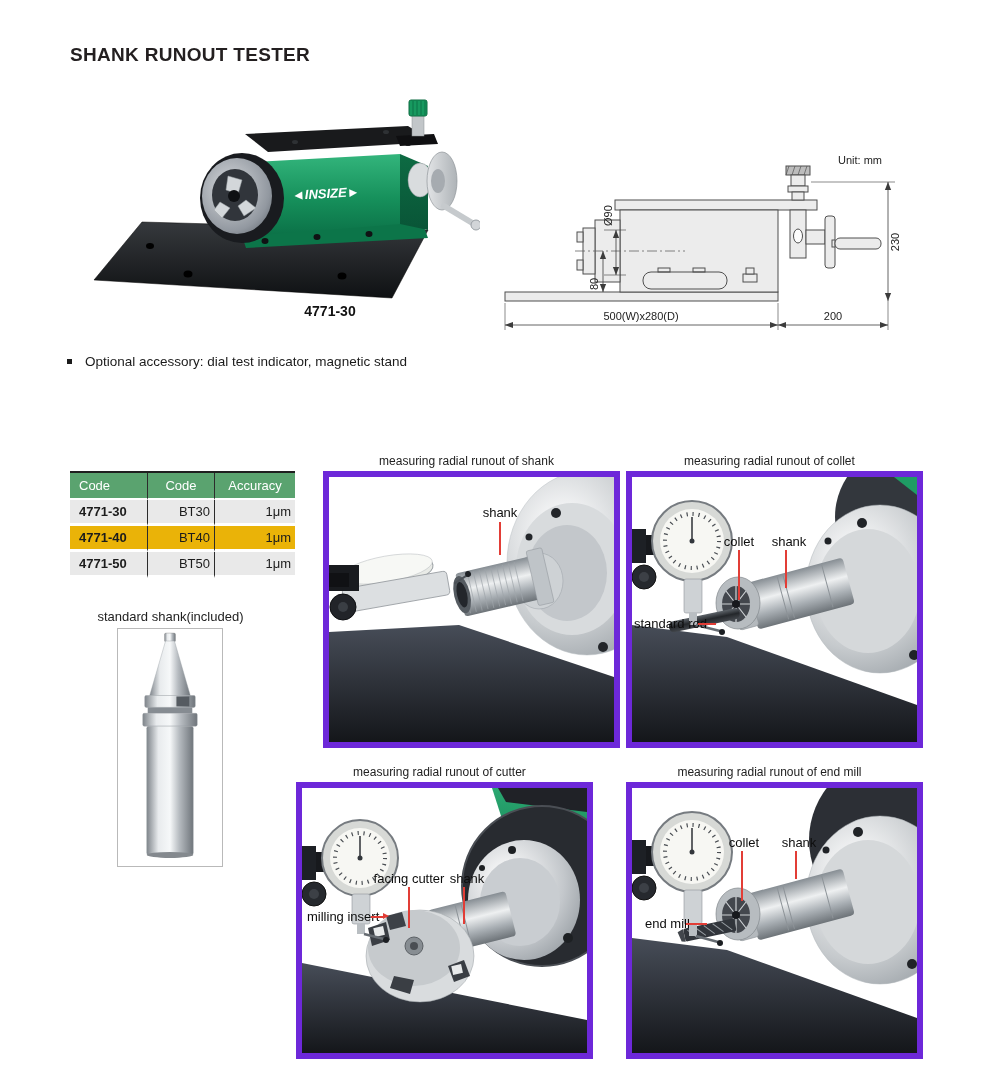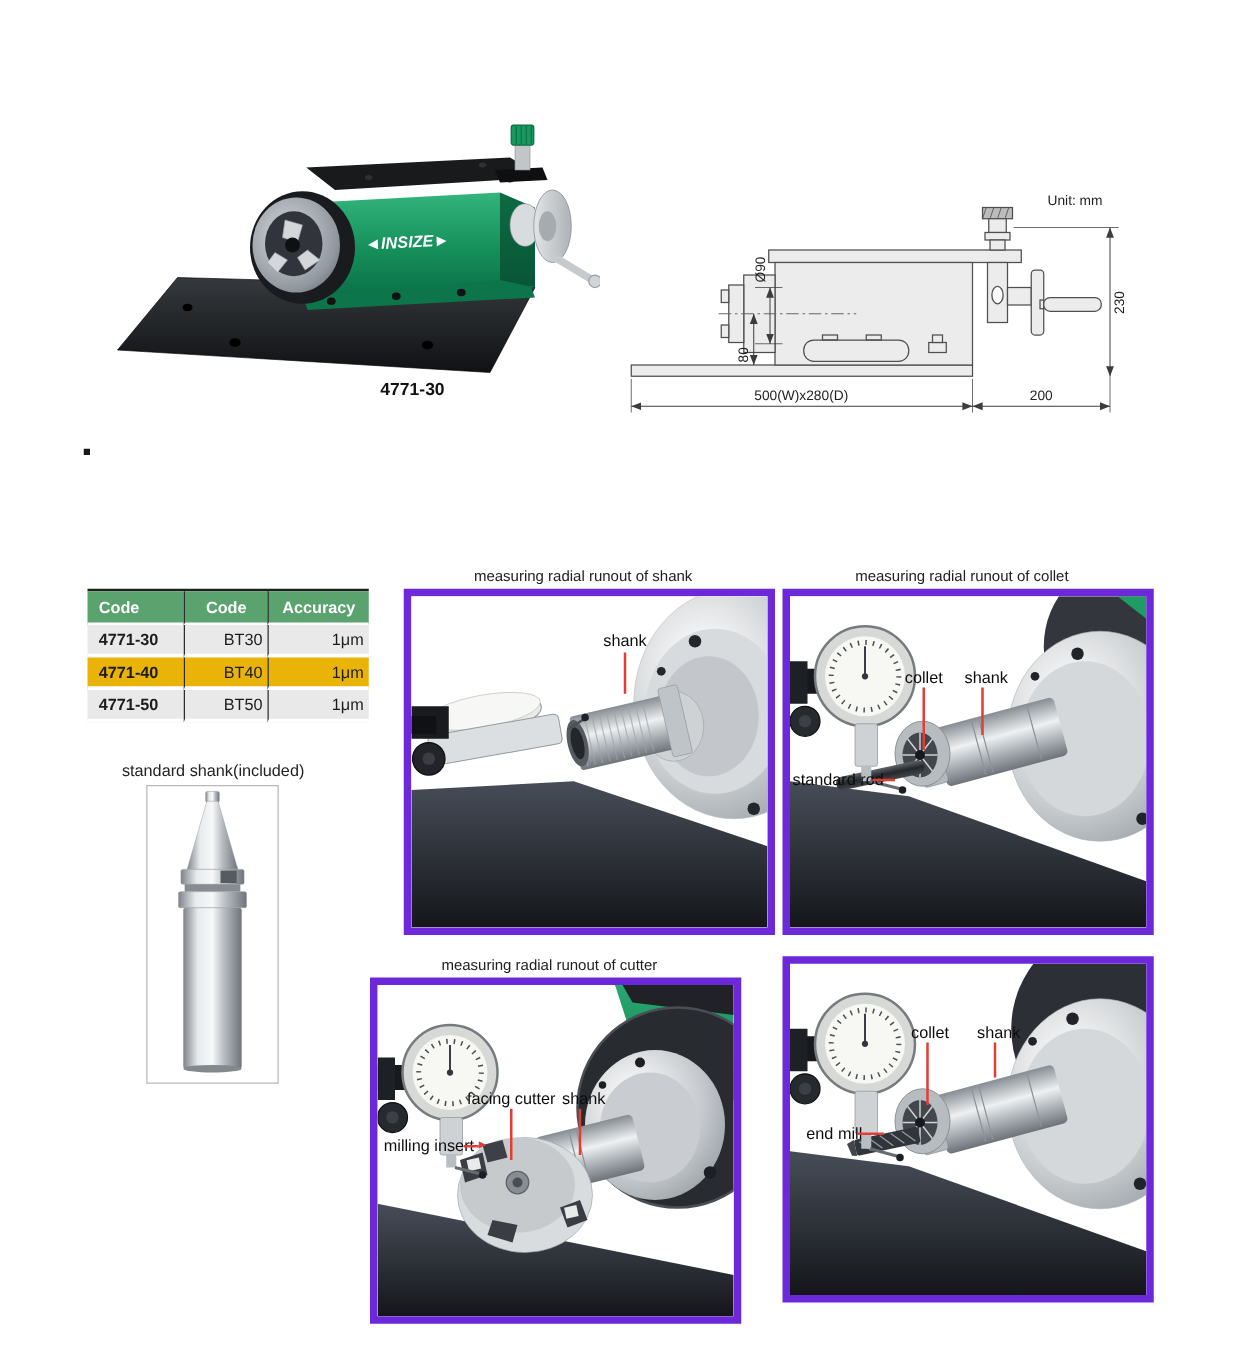--- a/index.html
+++ b/index.html
@@ -9,21 +9,21 @@
   
   .title{left:70px;top:44px;font-size:19px;font-weight:bold;letter-spacing:.3px;color:#231f20;}
   
   .pcode{left:240px;top:303px;width:180px;text-align:center;font-size:14px;font-weight:bold;color:#111;}
   
   .features{left:64px;top:352px;margin:0;padding:0;}
   .features li{list-style:none;position:relative;padding-left:21px;font-size:13.5px;line-height:19px;color:#1b1b1b;}
   .bullet-sq{position:absolute;left:3px;top:7px;width:5px;height:5px;background:#1b1b1b;display:block;}
   
   .spec{left:70px;top:471px;border-collapse:separate;border-spacing:0;border-top:2.5px solid #1f1f1f;}
-  .spec th{background:#5aa36f;color:#fff;font-size:13px;font-weight:bold;height:21px;padding:2px 4px;border-bottom:2px solid #fff;}
+  .spec th{background:#5aa36f;color:#fff;font-size:13px;font-weight:normal;height:21px;padding:2px 4px;border-bottom:2px solid #fff;}
   .spec th.c0{width:64px;text-align:left;padding-left:9px;}
   .spec th.c1{width:58px;text-align:center;}
   .spec th.c2{width:72px;text-align:center;}
   .spec td{font-size:13px;height:19px;padding:2px 4px;border-bottom:3px solid #fff;color:#1c1c1c;}
   .spec td.code{font-weight:bold;text-align:left;padding-left:9px;}
   .spec td.mid{text-align:right;}
   .spec tr.odd td{background:#e9e9e9;}
   .spec tr.even td{background:#eab308;}
   .spec td + td, .spec th + th{border-left:1.5px solid #2c2c2c;}
   
@@ -38,20 +38,21 @@
   .lead{position:absolute;background:#e23d36;width:1.5px;}
   .lead.h{height:1.5px;width:auto;}
   .lead-arrow{position:absolute;width:0;height:0;border-top:3px solid transparent;border-bottom:3px solid transparent;border-left:6px solid #e23d36;}
   svg{display:block;}
 </style>
 </head>
 <body>
 
 <div class="page">
 
+  <div class="abs title">SHANK RUNOUT TESTER</div>
 
   <div class="abs" style="left:90px;top:84px;width:390px;height:220px;">
     <svg viewBox="0 0 390 220" width="390" height="220">
       <defs>
         <linearGradient id="pGreen" x1="0" y1="0" x2="0" y2="1">
           <stop offset="0" stop-color="#33b57c"></stop>
             <stop offset=".55" stop-color="#16905b"></stop>
             <stop offset="1" stop-color="#0b7147"></stop>
         </linearGradient>
         <linearGradient id="pGreenSide" x1="0" y1="0" x2="0" y2="1">
@@ -159,21 +160,21 @@
         <text transform="translate(117,80) rotate(-90)">Ø90</text>
         <text transform="translate(103,144) rotate(-90)">80</text>
         <text transform="translate(404,96) rotate(-90)" text-anchor="middle">230</text>
         <text x="146" y="174" text-anchor="middle">500(W)x280(D)</text>
         <text x="338" y="174" text-anchor="middle">200</text>
       </g>
     </svg>
   </div>
 
   <ul class="abs features">
-    <li><span class="bullet-sq"></span></li>
+    <li><span class="bullet-sq"></span><span>Optional accessory: dial test indicator, magnetic stand</span></li>
   </ul>
 
   <table class="abs spec">
     <thead>
       <tr>
         <th class="c0">Code</th>
         <th class="c1">Code</th>
         <th class="c2">Accuracy</th>
       </tr>
     </thead>
@@ -420,20 +421,21 @@
       <i class="lead" style="left:106px;top:99px;height:41px;"></i>
       <span class="plbl center" style="left:165px;top:83px;">shank</span>
       <i class="lead" style="left:161px;top:99px;height:37px;"></i>
       <span class="plbl" style="left:5px;top:121px;">milling insert</span>
       <i class="lead h" style="left:69px;top:128px;width:12px;"></i>
       <i class="lead-arrow" style="left:81px;top:125px;"></i>
     </div>
   </figure>
 
   <figure class="fig" style="left:626px;top:765px;">
+    <figcaption class="figcap">measuring radial runout of end mill</figcaption>
     <div class="figimg">
       <svg viewBox="0 0 285 265" width="285" height="265">
         <defs>
           <linearGradient id="d_t" x1="0" y1="0" x2="0" y2="1">
               <stop offset="0" stop-color="#474d58"></stop>
               <stop offset="1" stop-color="#14161a"></stop>
             </linearGradient>
           <radialGradient id="d_f" cx=".35" cy=".35" r=".85">
               <stop offset=".2" stop-color="#f0f1f2"></stop>
               <stop offset=".6" stop-color="#c6cacd"></stop>

